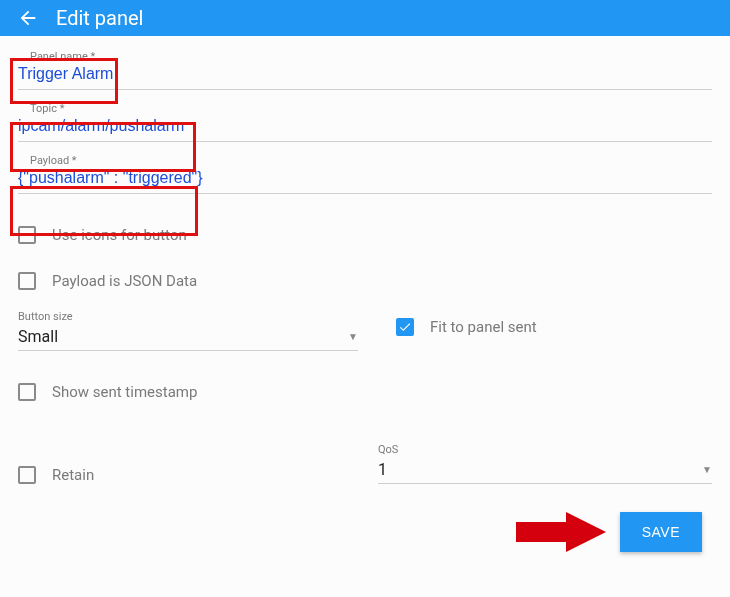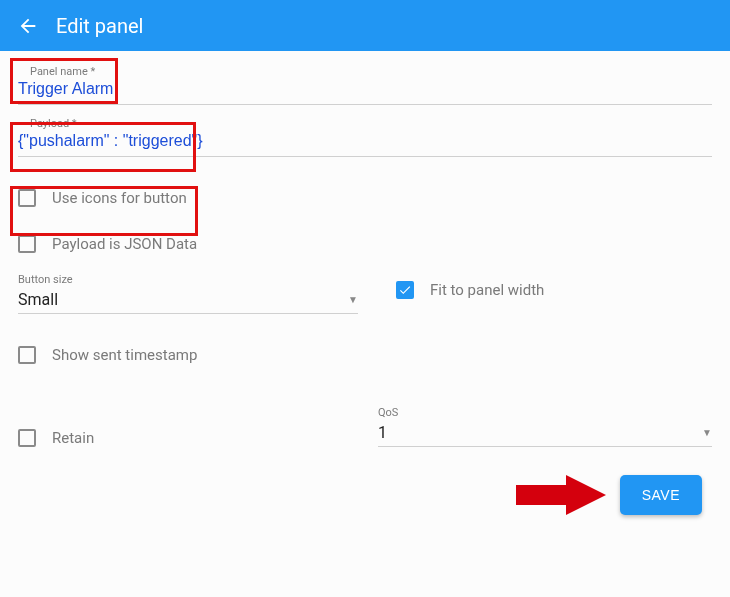--- a/index.html
+++ b/index.html
@@ -1,19 +1,19 @@
 <!DOCTYPE html>
 <html><head>
 <meta charset="utf-8">
 <style>
   * { box-sizing: border-box; margin: 0; padding: 0; }
   html, body { width: 730px; height: 597px; font-family: Roboto, Arial, sans-serif; background: #fcfcfc; overflow: hidden; }
   .appbar {
     background: #2196f3;
-    height: 51px;
+    height: 36px;
     display: flex;
     align-items: center;
     padding: 0 14px;
     color: #fff;
   }
   .appbar .back {
     width: 28px; height: 28px;
     display: flex; align-items: center; justify-content: center;
     margin-right: 14px;
     cursor: pointer;
@@ -133,21 +133,21 @@
     padding-right: 10px;
   }
   .save-btn {
     background: #2196f3;
     color: #fff;
     font-size: 14px;
     font-weight: 500;
     letter-spacing: 0.5px;
     border: none;
     padding: 12px 22px;
-    border-radius: 5px;
+    border-radius: 0;
     cursor: pointer;
     box-shadow: 0 2px 4px rgba(0,0,0,0.25);
   }
   .arrow-annot {
     width: 90px;
     height: 48px;
     position: relative;
   }
 </style>
 </head>
@@ -162,20 +162,24 @@
   <div class="title">Edit panel</div>
 </div>
 
 <div class="content">
 
   <div class="field" style="margin-top:4px;">
     <span class="flabel">Panel name *</span>
     <input class="fvalue" value="Trigger Alarm" style="">
   </div>
 
+  <div class="field">
+    <span class="flabel">Topic *</span>
+    <input class="fvalue" value="ipcam/alarm/pushalarm" style="">
+  </div>
 
   <div class="field">
     <span class="flabel">Payload *</span>
     <input class="fvalue" value="{&quot;pushalarm&quot; : &quot;triggered&quot;}" style="">
   </div>
 
   <div class="chk-row">
     <div class="chk">
       
     </div>
@@ -197,21 +201,21 @@
         <span class="sarrow">▼</span>
       </div>
     </div>
     <div class="col-right">
       <div class="chk-row">
         <div class="chk checked">
           <svg width="14" height="14" viewBox="0 0 24 24" fill="#fff">
               <path d="M9 16.17 4.83 12 3.41 13.41 9 19l12-12-1.41-1.41z"></path>
             </svg>
         </div>
-        <span class="chk-label">Fit to panel width</span>
+        <span class="chk-label">Fit to panel sent</span>
       </div>
     </div>
   </div>
 
   <div class="chk-row">
     <div class="chk">
       
     </div>
     <span class="chk-label">Show sent timestamp</span>
   </div>

